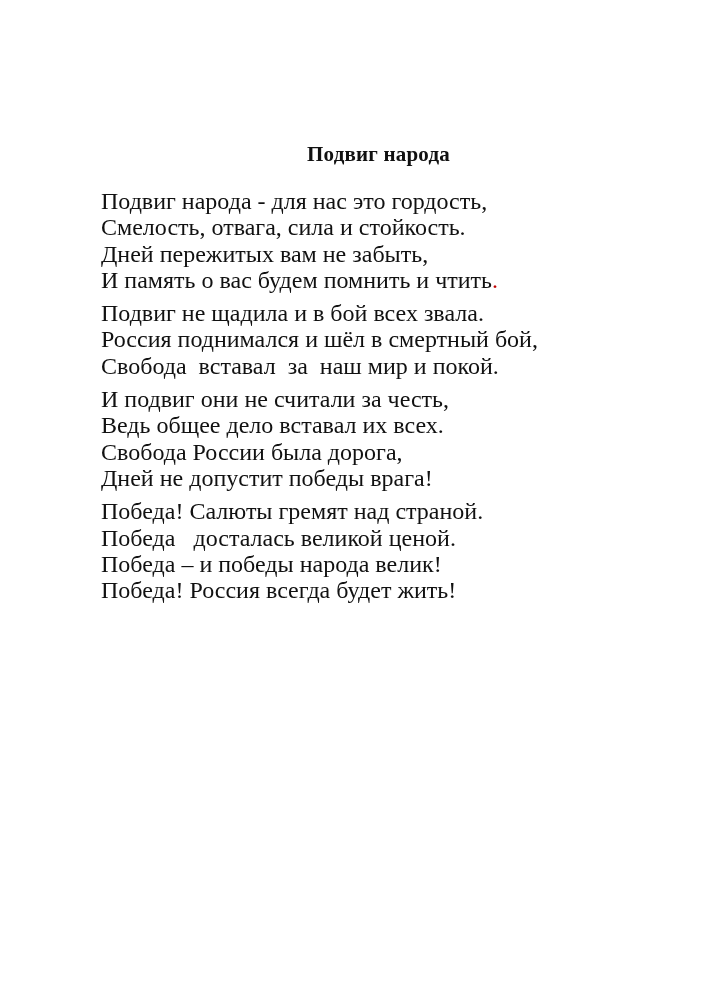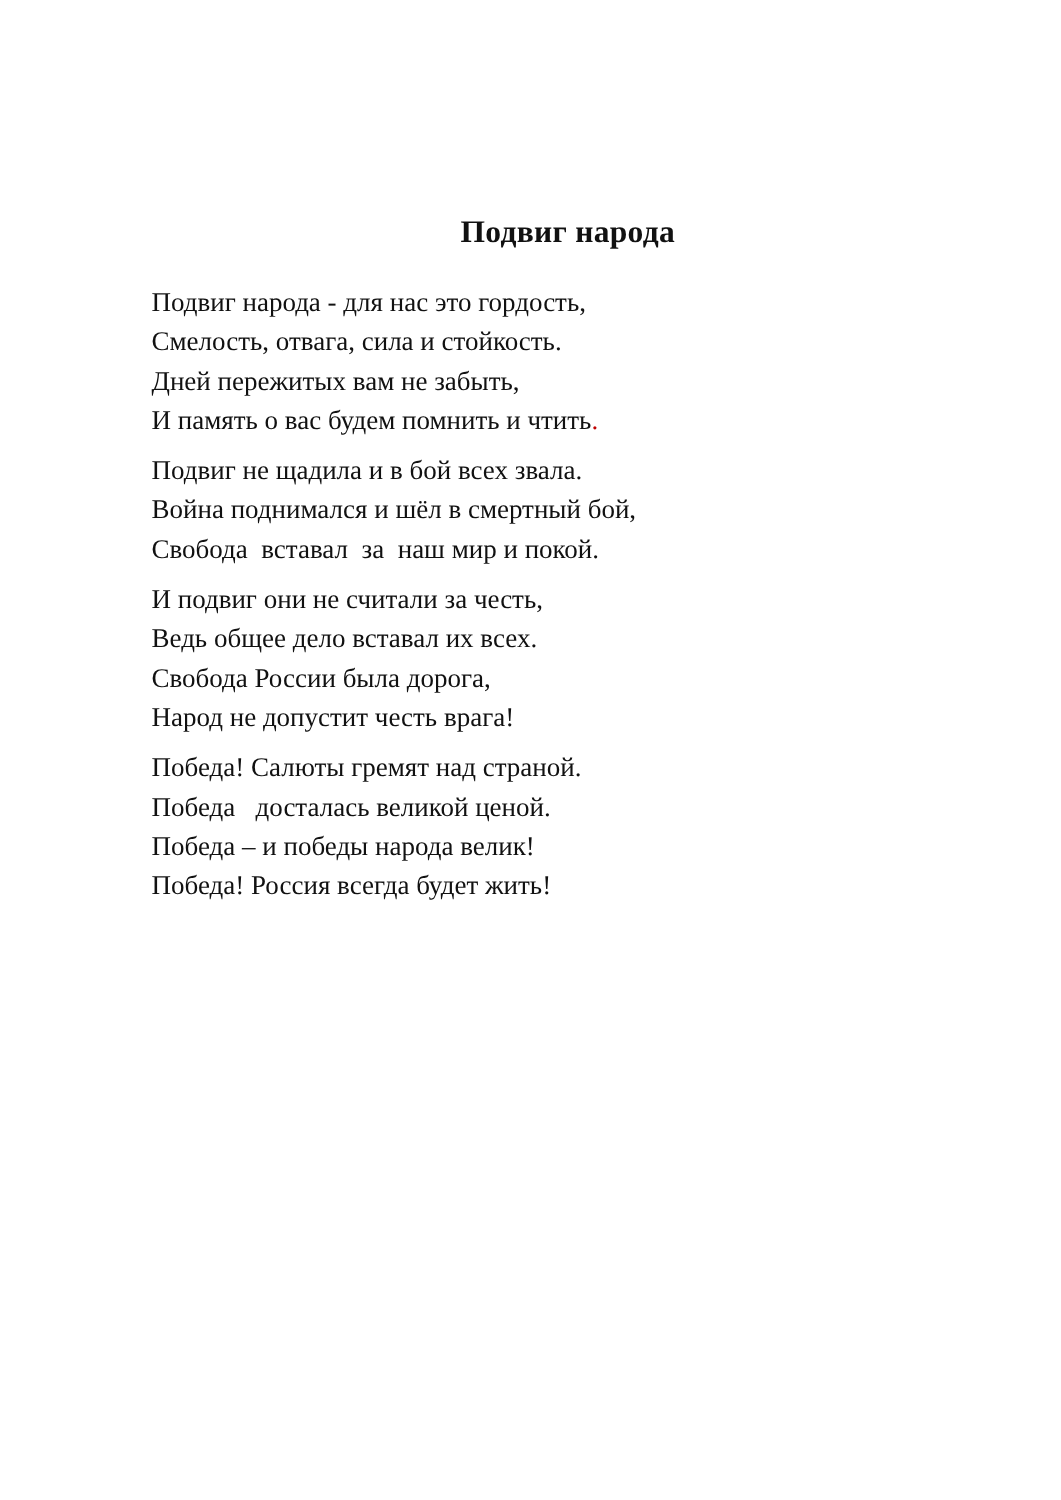--- a/index.html
+++ b/index.html
@@ -22,21 +22,21 @@
     font-size: 21px;
     font-weight: bold;
     line-height: 26px;
     letter-spacing: 0.2px;
   }
   .poem {
     margin: 0;
   }
   .stanza {
     margin: 0 51px 7px 101px;
-    font-size: 18px;
+    font-size: 24px;
     line-height: 26.3px;
   }
   .line {
     white-space: pre-wrap; 
   }
   .red-char {
     color: var(--accent-red, #c00000);
   }
 </style>
 </head>
@@ -50,29 +50,29 @@
 
     <div class="stanza">
       <div class="line">Подвиг народа - для нас это гордость,</div>
       <div class="line">Смелость, отвага, сила и стойкость.</div>
       <div class="line">Дней пережитых вам не забыть,</div>
       <div class="line"><span>И память о вас будем помнить и чтить</span><span class="red-char">.</span></div>
     </div>
 
     <div class="stanza">
       <div class="line">Подвиг не щадила и в бой всех звала.</div>
-      <div class="line">Война поднимался и шёл в смертный бой,</div>
+      <div class="line">Россия поднимался и шёл в смертный бой,</div>
       <div class="line">Свобода  вставал  за  наш мир и покой.</div>
     </div>
 
     <div class="stanza">
       <div class="line">И подвиг они не считали за честь,</div>
       <div class="line">Ведь общее дело вставал их всех.</div>
       <div class="line">Свобода России была дорога,</div>
-      <div class="line">Народ не допустит честь врага!</div>
+      <div class="line">Дней не допустит победы врага!</div>
     </div>
 
     <div class="stanza">
       <div class="line">Победа! Салюты гремят над страной.</div>
       <div class="line">Победа   досталась великой ценой.</div>
       <div class="line">Победа – и победы народа велик!</div>
       <div class="line">Победа! Россия всегда будет жить!</div>
     </div>
 
   </div>

